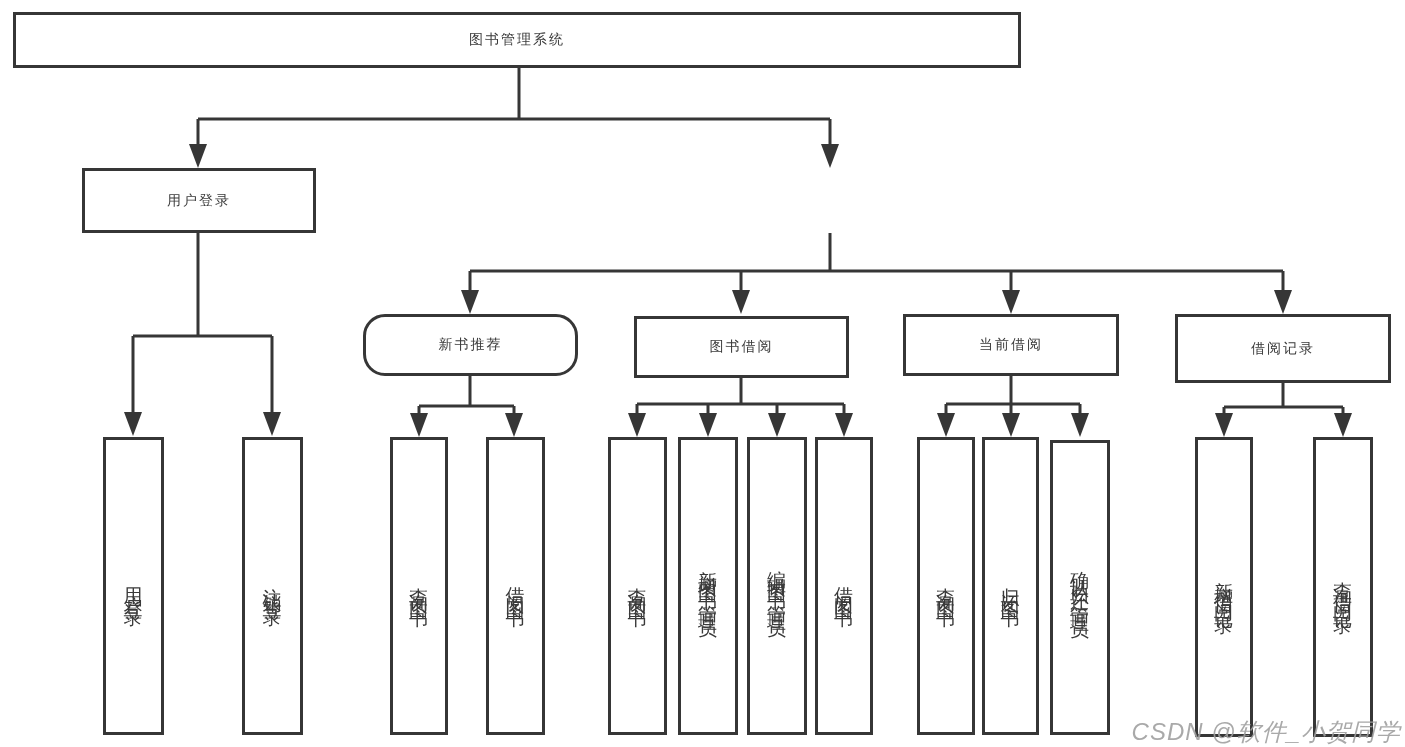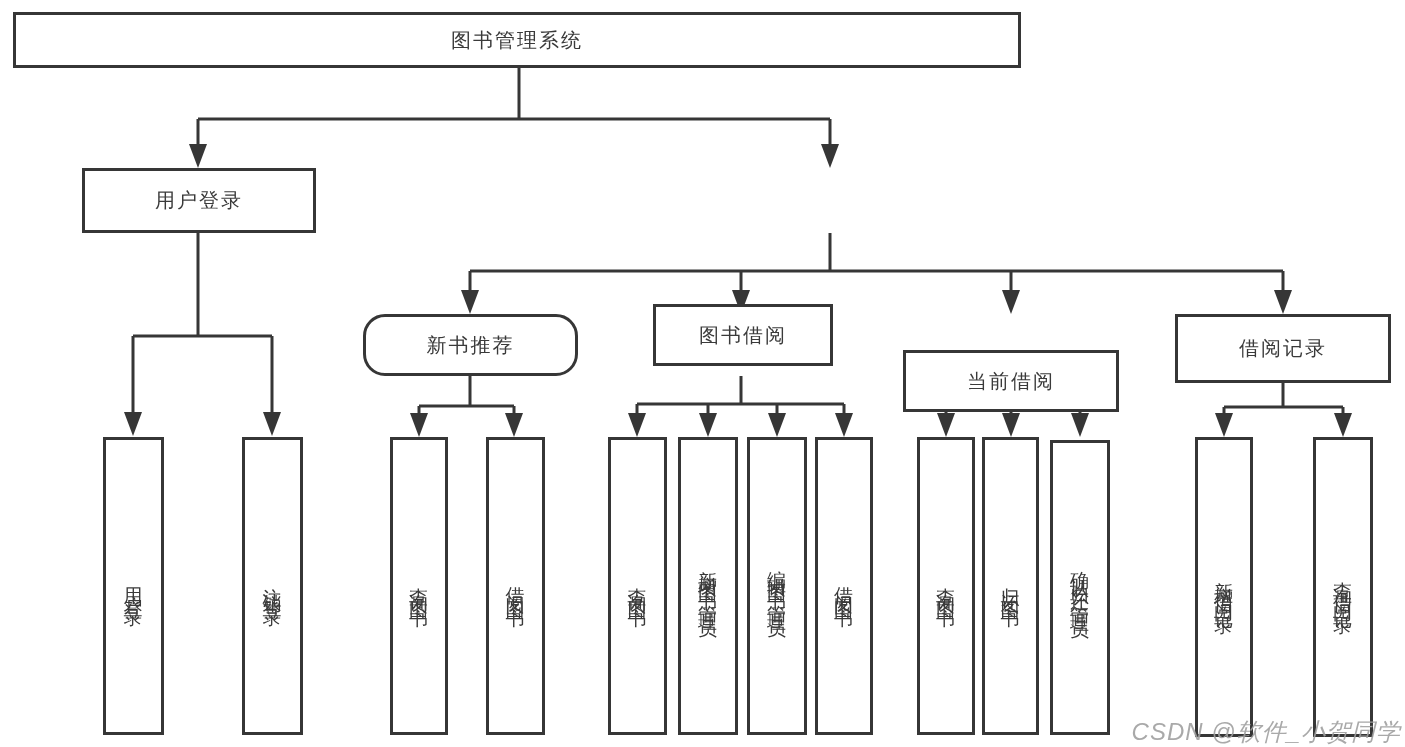--- a/index.html
+++ b/index.html
@@ -14,21 +14,21 @@
   .stage{position:relative;width:1405px;height:747px;background:var(--background);}
   svg.connectors{position:absolute;left:0;top:0;width:1405px;height:747px;}
   .connector{stroke:var(--line);stroke-width:3;fill:none;}
   .arrowhead{fill:var(--line);stroke:none;}
   .box{
     position:absolute;
     border:3px solid var(--line);
     background:#fff;
     display:flex;align-items:center;justify-content:center;
     color:var(--text);
-    font-size:20px;
+    font-size:14px;
     letter-spacing:2px;
     white-space:nowrap;
   }
   .vbox{
     writing-mode:vertical-rl;
     text-orientation:mixed;
     font-size:19px;
     letter-spacing:7px;
     line-height:1.0;
     white-space:normal;
@@ -110,22 +110,22 @@
     <polygon class="arrowhead" points="1071,413 1089,413 1080,437"></polygon>
     <polygon class="arrowhead" points="1215,413 1233,413 1224,437"></polygon>
     <polygon class="arrowhead" points="1334,413 1352,413 1343,437"></polygon>
   </svg>
 
   <div class="box" style="left:13px;top:12px;width:1008px;height:56px;">图书管理系统</div>
 
   <div class="box" style="left:82px;top:168px;width:234px;height:65px;">用户登录</div>
 
   <div class="box" style="left:363px;top:314px;width:215px;height:62px;border-radius:22px;">新书推荐</div>
-  <div class="box" style="left:634px;top:304px;width:180px;height:62px;margin-left:19px;">图书借阅</div>
-  <div class="box" style="left:903px;top:314px;width:216px;height:62px;margin-top:36px;">当前借阅</div>
+  <div class="box" style="left:634px;top:316px;width:215px;height:62px;">图书借阅</div>
+  <div class="box" style="left:903px;top:314px;width:216px;height:62px;">当前借阅</div>
   <div class="box" style="left:1175px;top:314px;width:216px;height:69px;">借阅记录</div>
 
   <div class="box vbox" style="left:103px;top:437px;width:61px;height:298px;">用户登录</div>
   <div class="box vbox" style="left:242px;top:437px;width:61px;height:298px;">注销登录</div>
 
   <div class="box vbox" style="left:390px;top:437px;width:58px;height:298px;">查询图书</div>
   <div class="box vbox" style="left:486px;top:437px;width:59px;height:298px;">借阅图书</div>
 
   <div class="box vbox" style="left:608px;top:437px;width:59px;height:298px;">查询图书</div>
   <div class="box vbox" style="left:678px;top:437px;width:60px;height:298px;">新增图书（管理员）</div>

